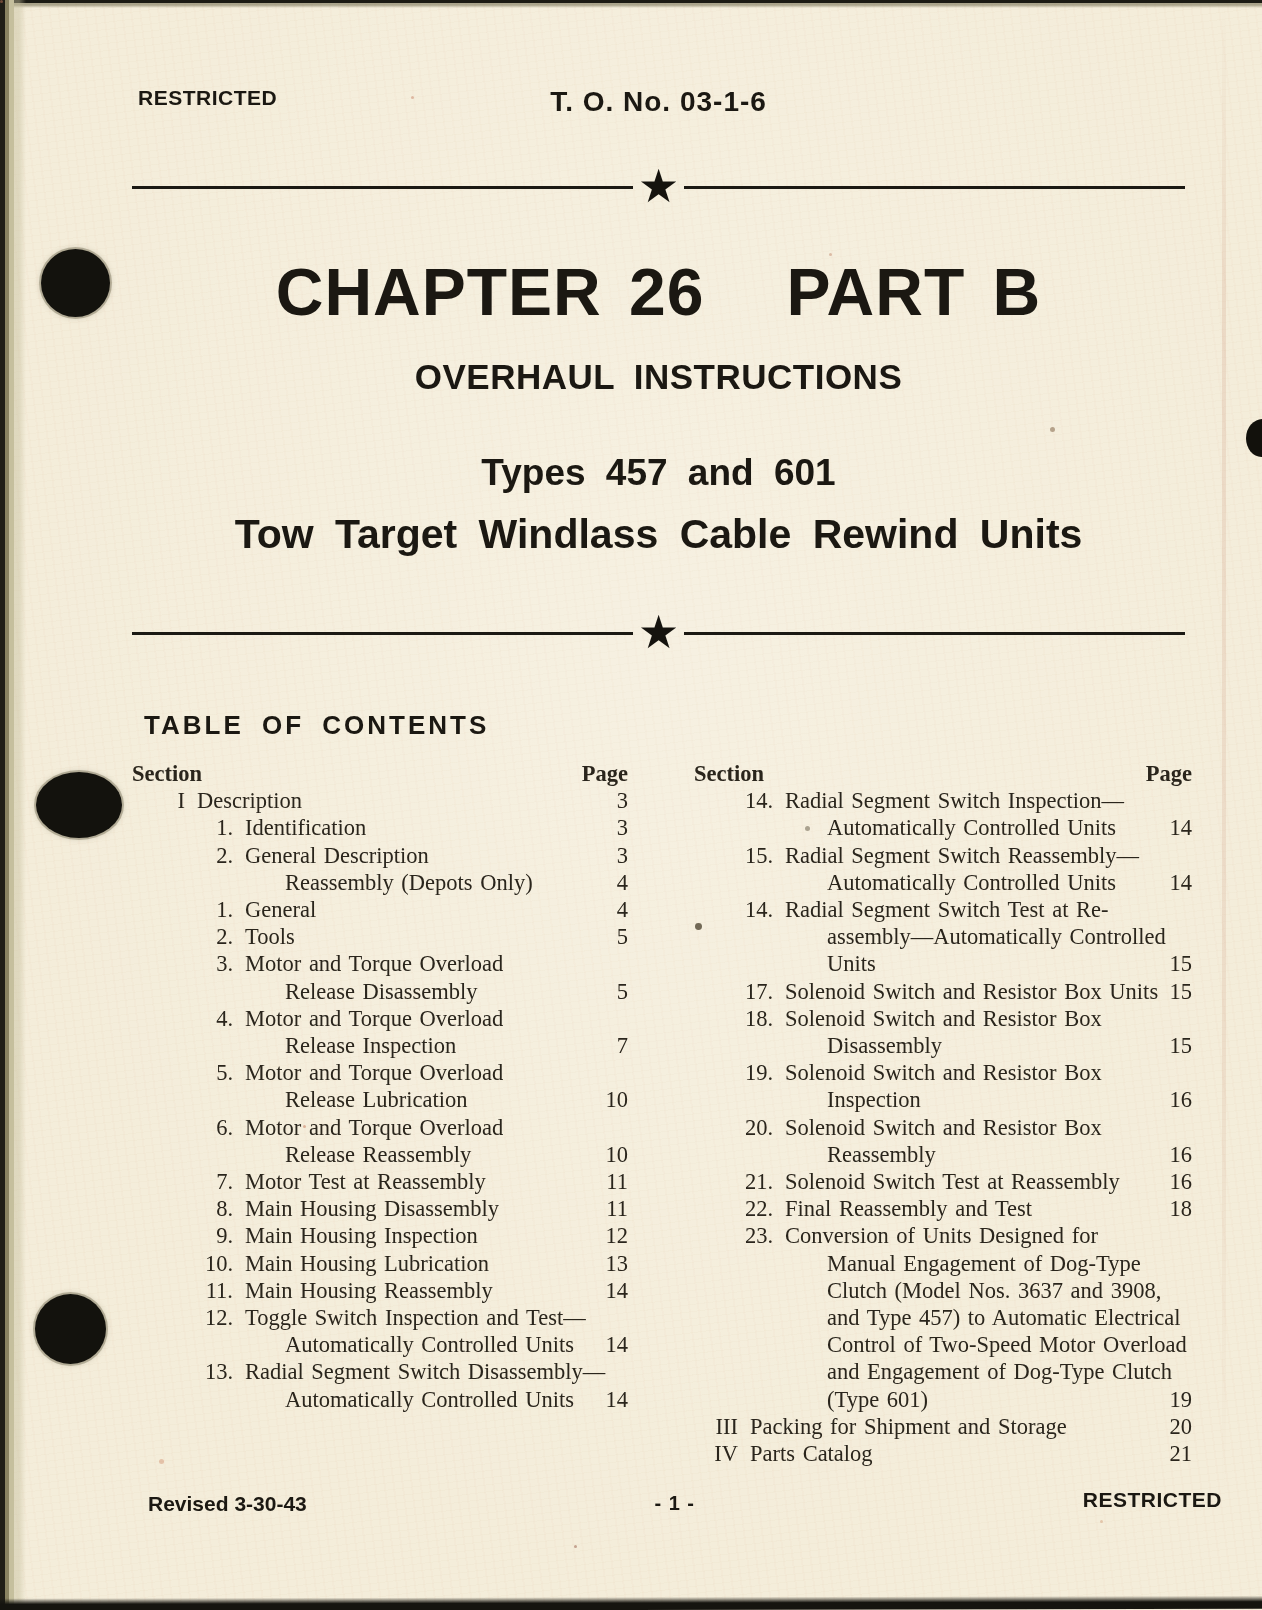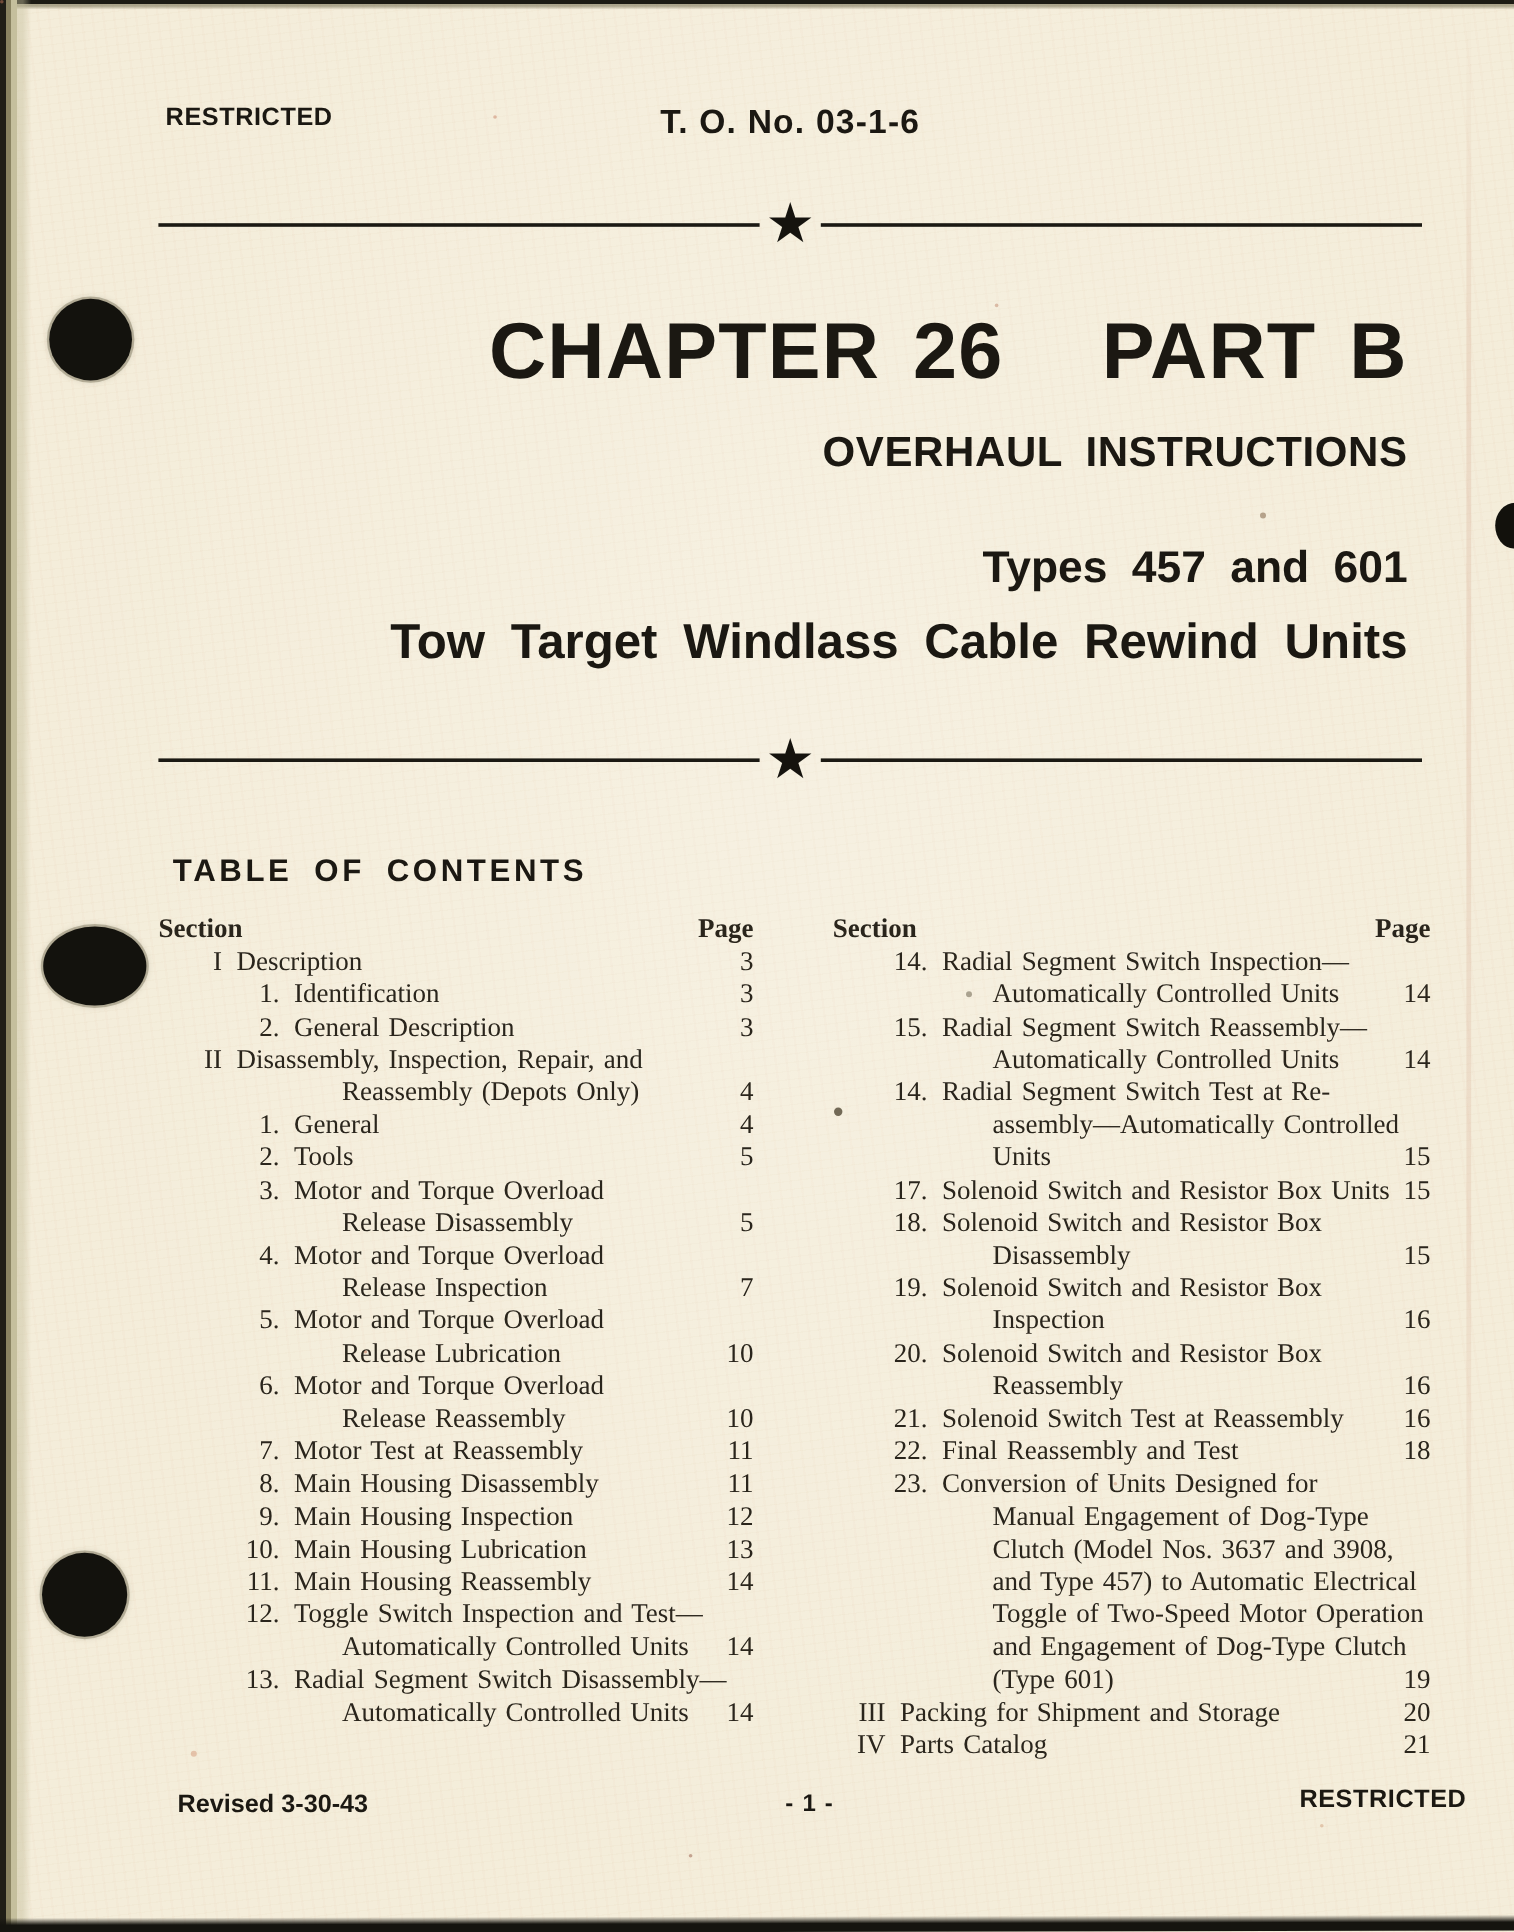--- a/index.html
+++ b/index.html
@@ -52,21 +52,21 @@
   .to-num{position:absolute;left:50%;transform:translateX(-50%);top:0;font-size:28px;letter-spacing:1px;white-space:pre;}
 
   
   .divider{position:absolute;left:132px;width:1053px;display:flex;align-items:center;}
   #divider-top{top:186px;}
   #divider-bottom{top:632px;}
   .divider .line{flex:1;height:3px;background:#1b1913;}
   .divider .star{font-size:46px;line-height:0;color:#15130e;margin:0 5px;transform:translateY(-1px);}
 
   
-  .title-block{position:absolute;left:120px;width:1053px;text-align:right;}
+  .title-block{position:absolute;left:132px;width:1053px;text-align:center;}
   #chapter-title{top:254px;font-size:66px;letter-spacing:1px;white-space:pre;word-spacing:8px;}
   #overhaul-subtitle{top:357px;font-size:35px;word-spacing:9px;letter-spacing:.5px;}
   #types-line{top:452px;font-size:37px;word-spacing:10px;}
   #product-title{top:511px;font-size:41px;word-spacing:10px;}
 
   
   #toc-heading{position:absolute;left:144px;top:710px;width:1053px;text-align:left;
     font-size:26px;letter-spacing:3px;word-spacing:8px;}
   .toc-col{position:absolute;top:760px;font-size:22.5px;line-height:27.2px;}
   #toc-col-0{left:132px;width:496px;}
@@ -145,25 +145,20 @@
           <span class="toc-num arabic">1.</span>
           <span class="toc-txt">Identification</span>
           <span class="toc-pg">3</span>
         </div>
         <div class="toc-row">
           <span class="toc-num arabic">2.</span>
           <span class="toc-txt">General Description</span>
           <span class="toc-pg">3</span>
         </div>
         <div class="toc-row">
-          <span class="toc-num roman">II</span>
-          <span class="toc-txt">Disassembly, Inspection, Repair, and</span>
-          <span class="toc-pg"></span>
-        </div>
-        <div class="toc-row">
           <span class="toc-txt cont">Reassembly (Depots Only)</span>
           <span class="toc-pg">4</span>
         </div>
         <div class="toc-row">
           <span class="toc-num arabic">1.</span>
           <span class="toc-txt">General</span>
           <span class="toc-pg">4</span>
         </div>
         <div class="toc-row">
           <span class="toc-num arabic">2.</span>
@@ -342,21 +337,21 @@
         </div>
         <div class="toc-row">
           <span class="toc-txt cont">Clutch (Model Nos. 3637 and 3908,</span>
           <span class="toc-pg"></span>
         </div>
         <div class="toc-row">
           <span class="toc-txt cont">and Type 457) to Automatic Electrical</span>
           <span class="toc-pg"></span>
         </div>
         <div class="toc-row">
-          <span class="toc-txt cont">Toggle of Two-Speed Motor Operation</span>
+          <span class="toc-txt cont">Control of Two-Speed Motor Overload</span>
           <span class="toc-pg"></span>
         </div>
         <div class="toc-row">
           <span class="toc-txt cont">and Engagement of Dog-Type Clutch</span>
           <span class="toc-pg"></span>
         </div>
         <div class="toc-row">
           <span class="toc-txt cont">(Type 601)</span>
           <span class="toc-pg">19</span>
         </div>

